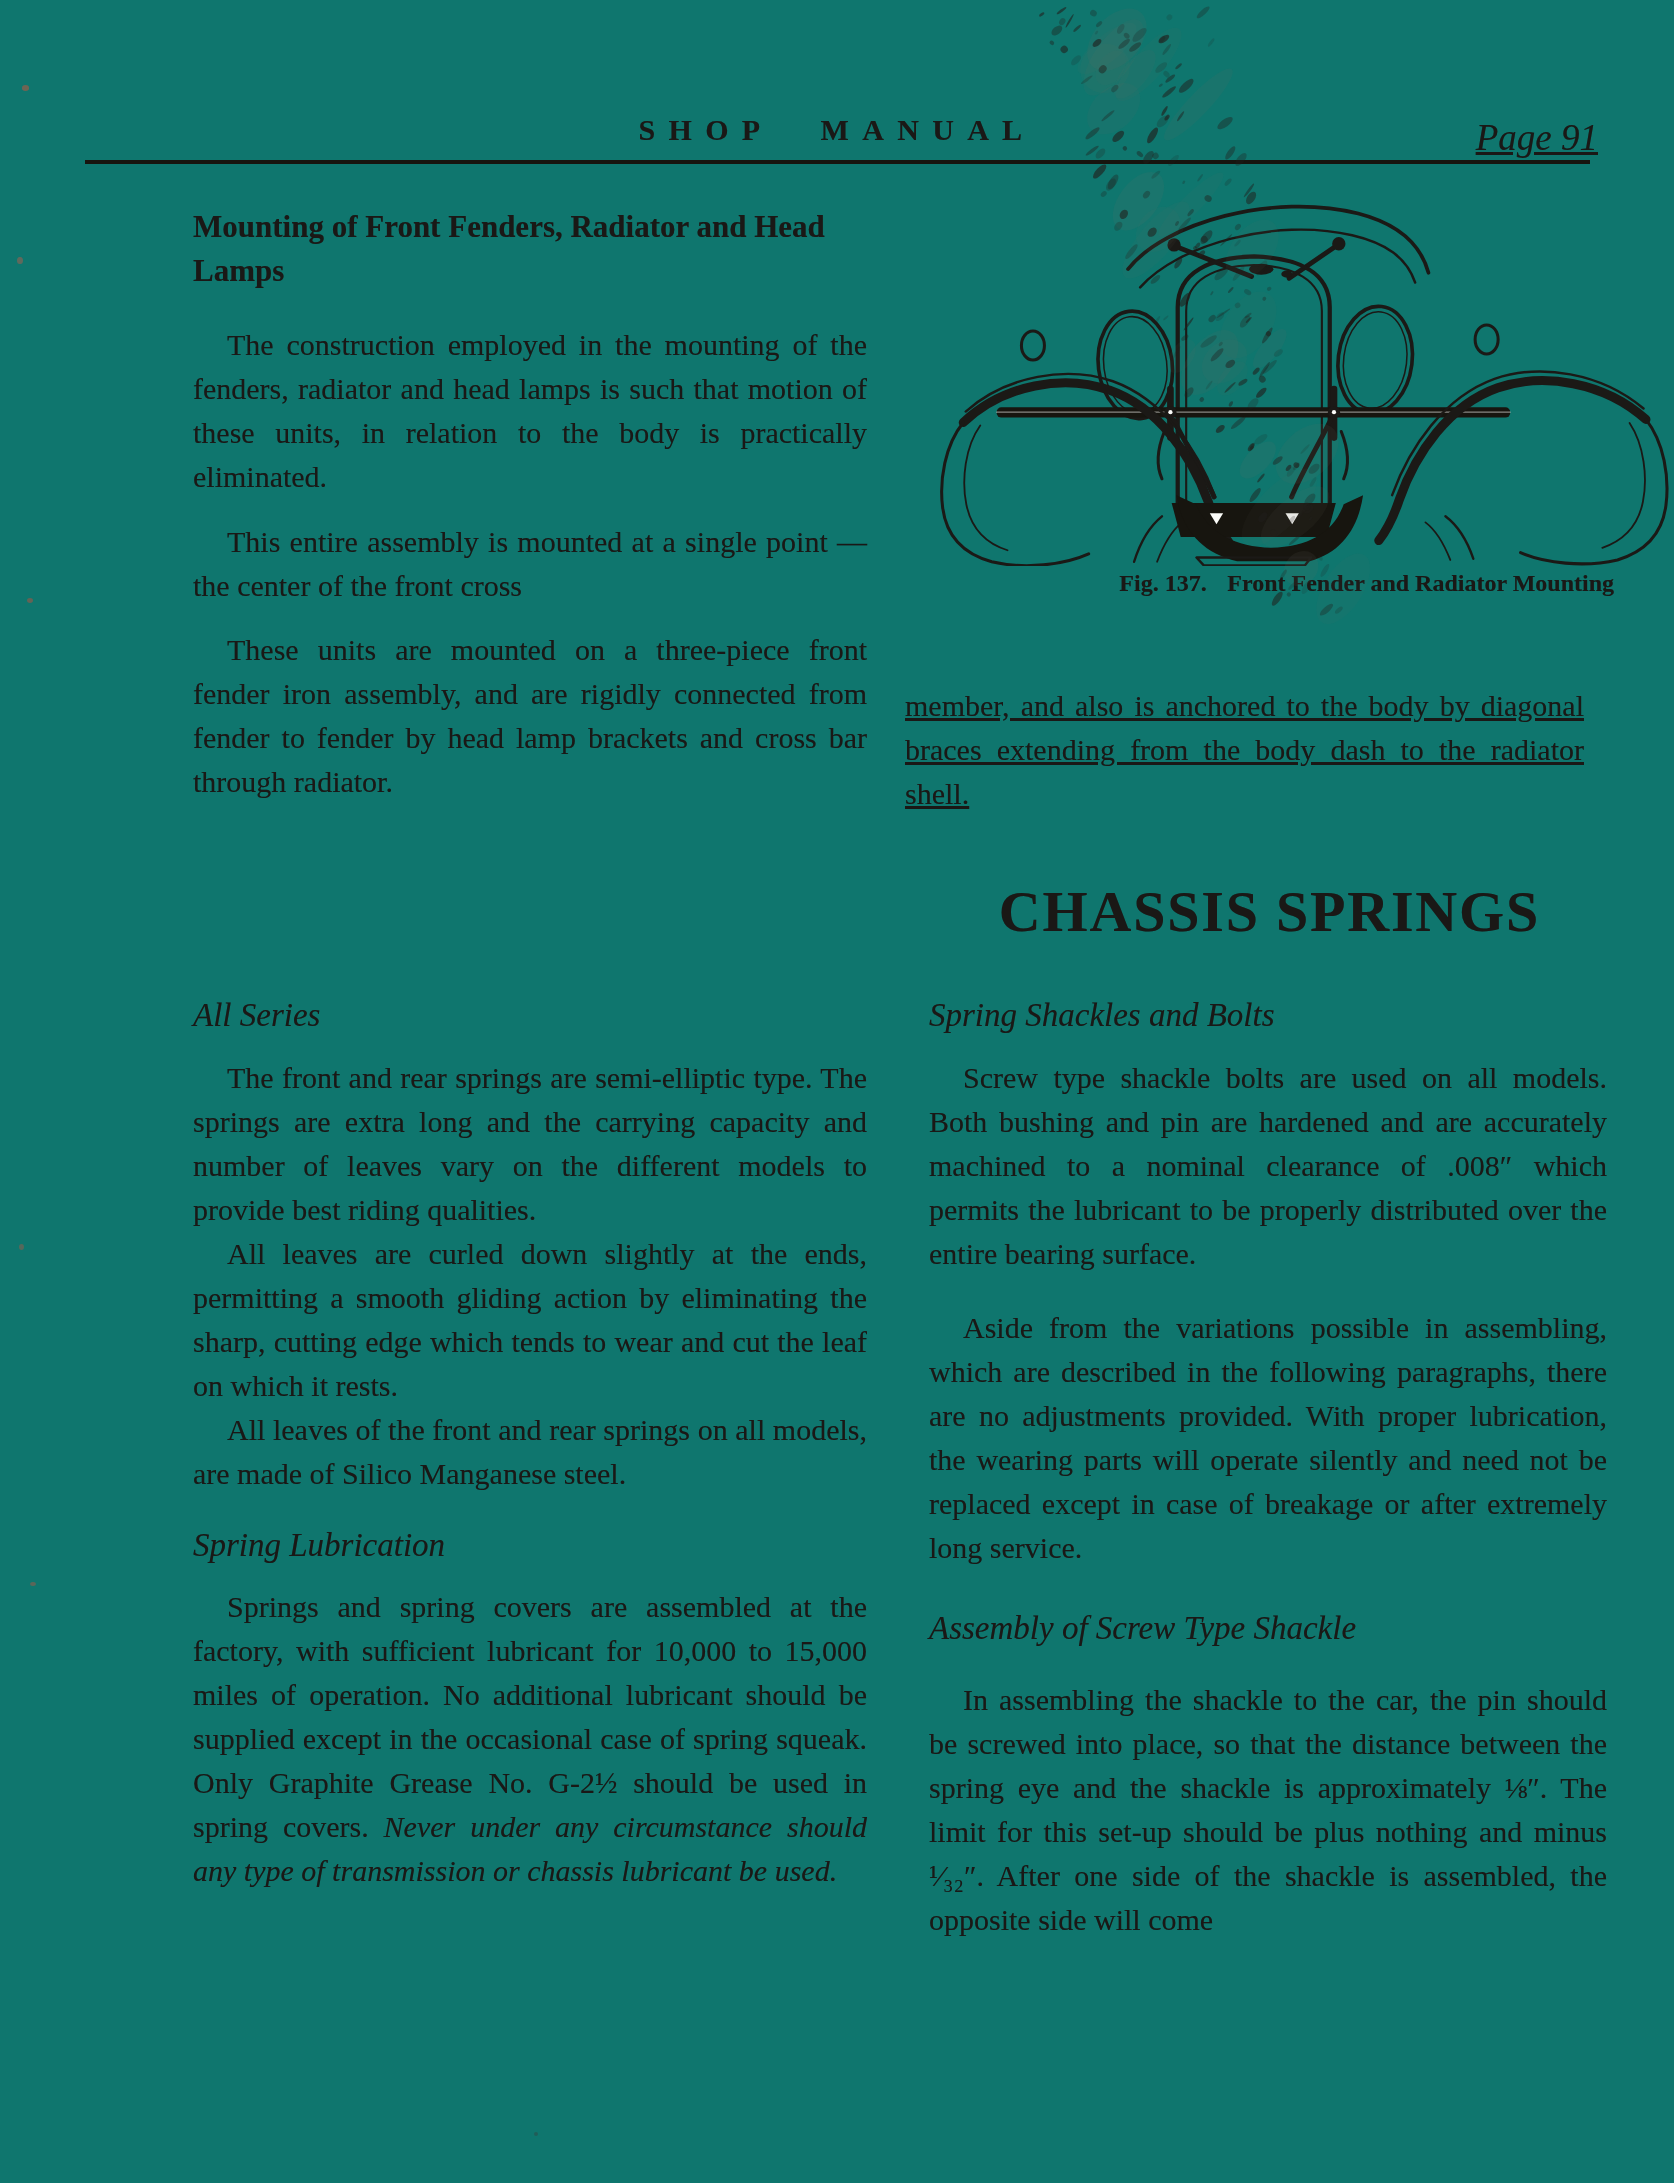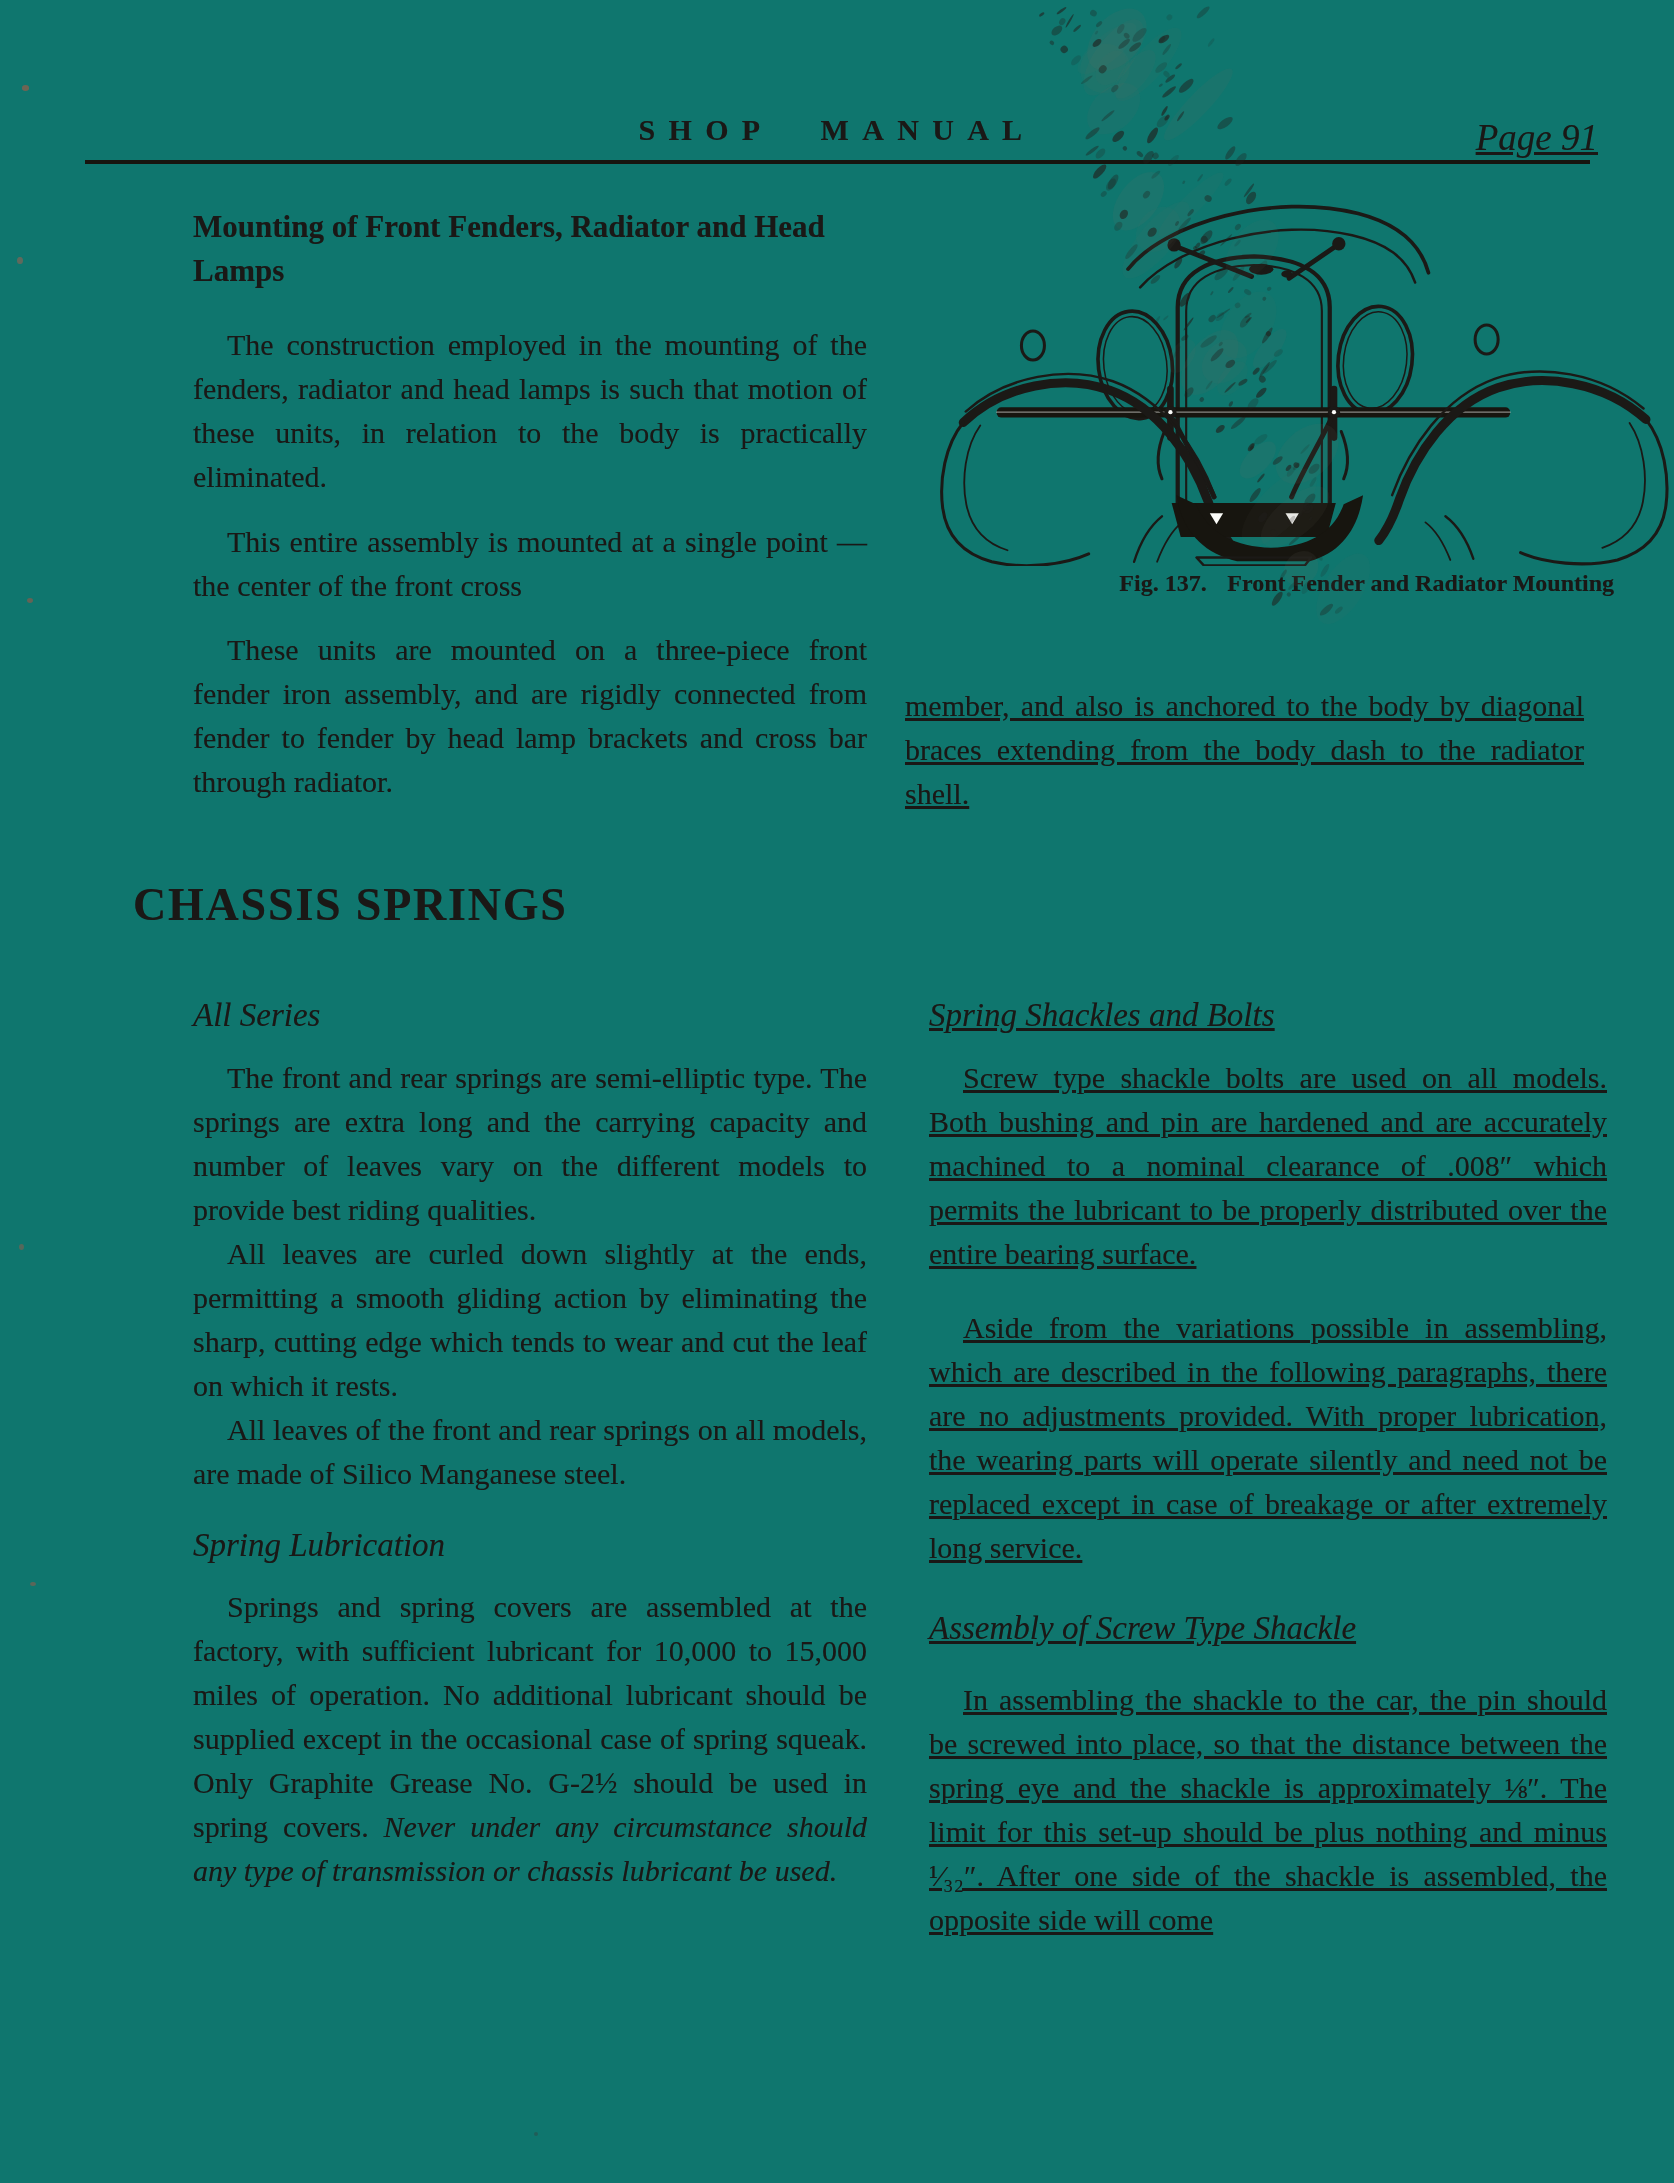--- a/index.html
+++ b/index.html
@@ -34,33 +34,33 @@
   .col{ position:absolute; font-size:30px; line-height:44px; text-align:justify; hyphens:auto; }
   .col p{ margin:0; text-indent:34px; }
   .col p.noindent{ text-indent:0; }
   .mt-sm{ margin-top:20.6px !important; }
   .mt-md{ margin-top:30px !important; }
   .mt-lg{ margin-top:39px !important; }
 
   .col-left-1 { left:193px;  top:205px;  width:674px; }
   .col-right-cont{ left:905px; top:684px; width:679px;text-decoration:underline; }
   .col-left-2 { left:193px;  top:996px; width:674px; }
-  .col-right-2{ left:929px; top:996px; width:678px;text-decoration:underline; }
+  .col-right-2{ left:929px; top:996px; width:678px; }
 
   .sec-heading{
     font-weight:700; font-size:31px; line-height:44px;
     text-align:left; text-indent:0;
   }
   .sub-heading{
     font-style:italic; font-size:33px; line-height:39px;
     text-align:left; text-indent:0; font-weight:400;
   }
   .chassis-title{
     position:absolute; left:133px; top:878px; width:1407px;
-    text-align:left; font-weight:700; font-size:46px; letter-spacing:1.8px;
+    text-align:right; font-weight:700; font-size:58px; letter-spacing:1.8px;
     white-space:nowrap;
   }
 
   
   .figure-art{ position:absolute; left:934px; top:165px; width:740px; height:401px; }
   .figure-caption{
     position:absolute; left:929px; top:570px; width:685px;
     text-align:right; font-weight:700; font-size:24px; white-space:nowrap;
   }
   .figure-caption .fig-label{ margin-right:20.6px; }

